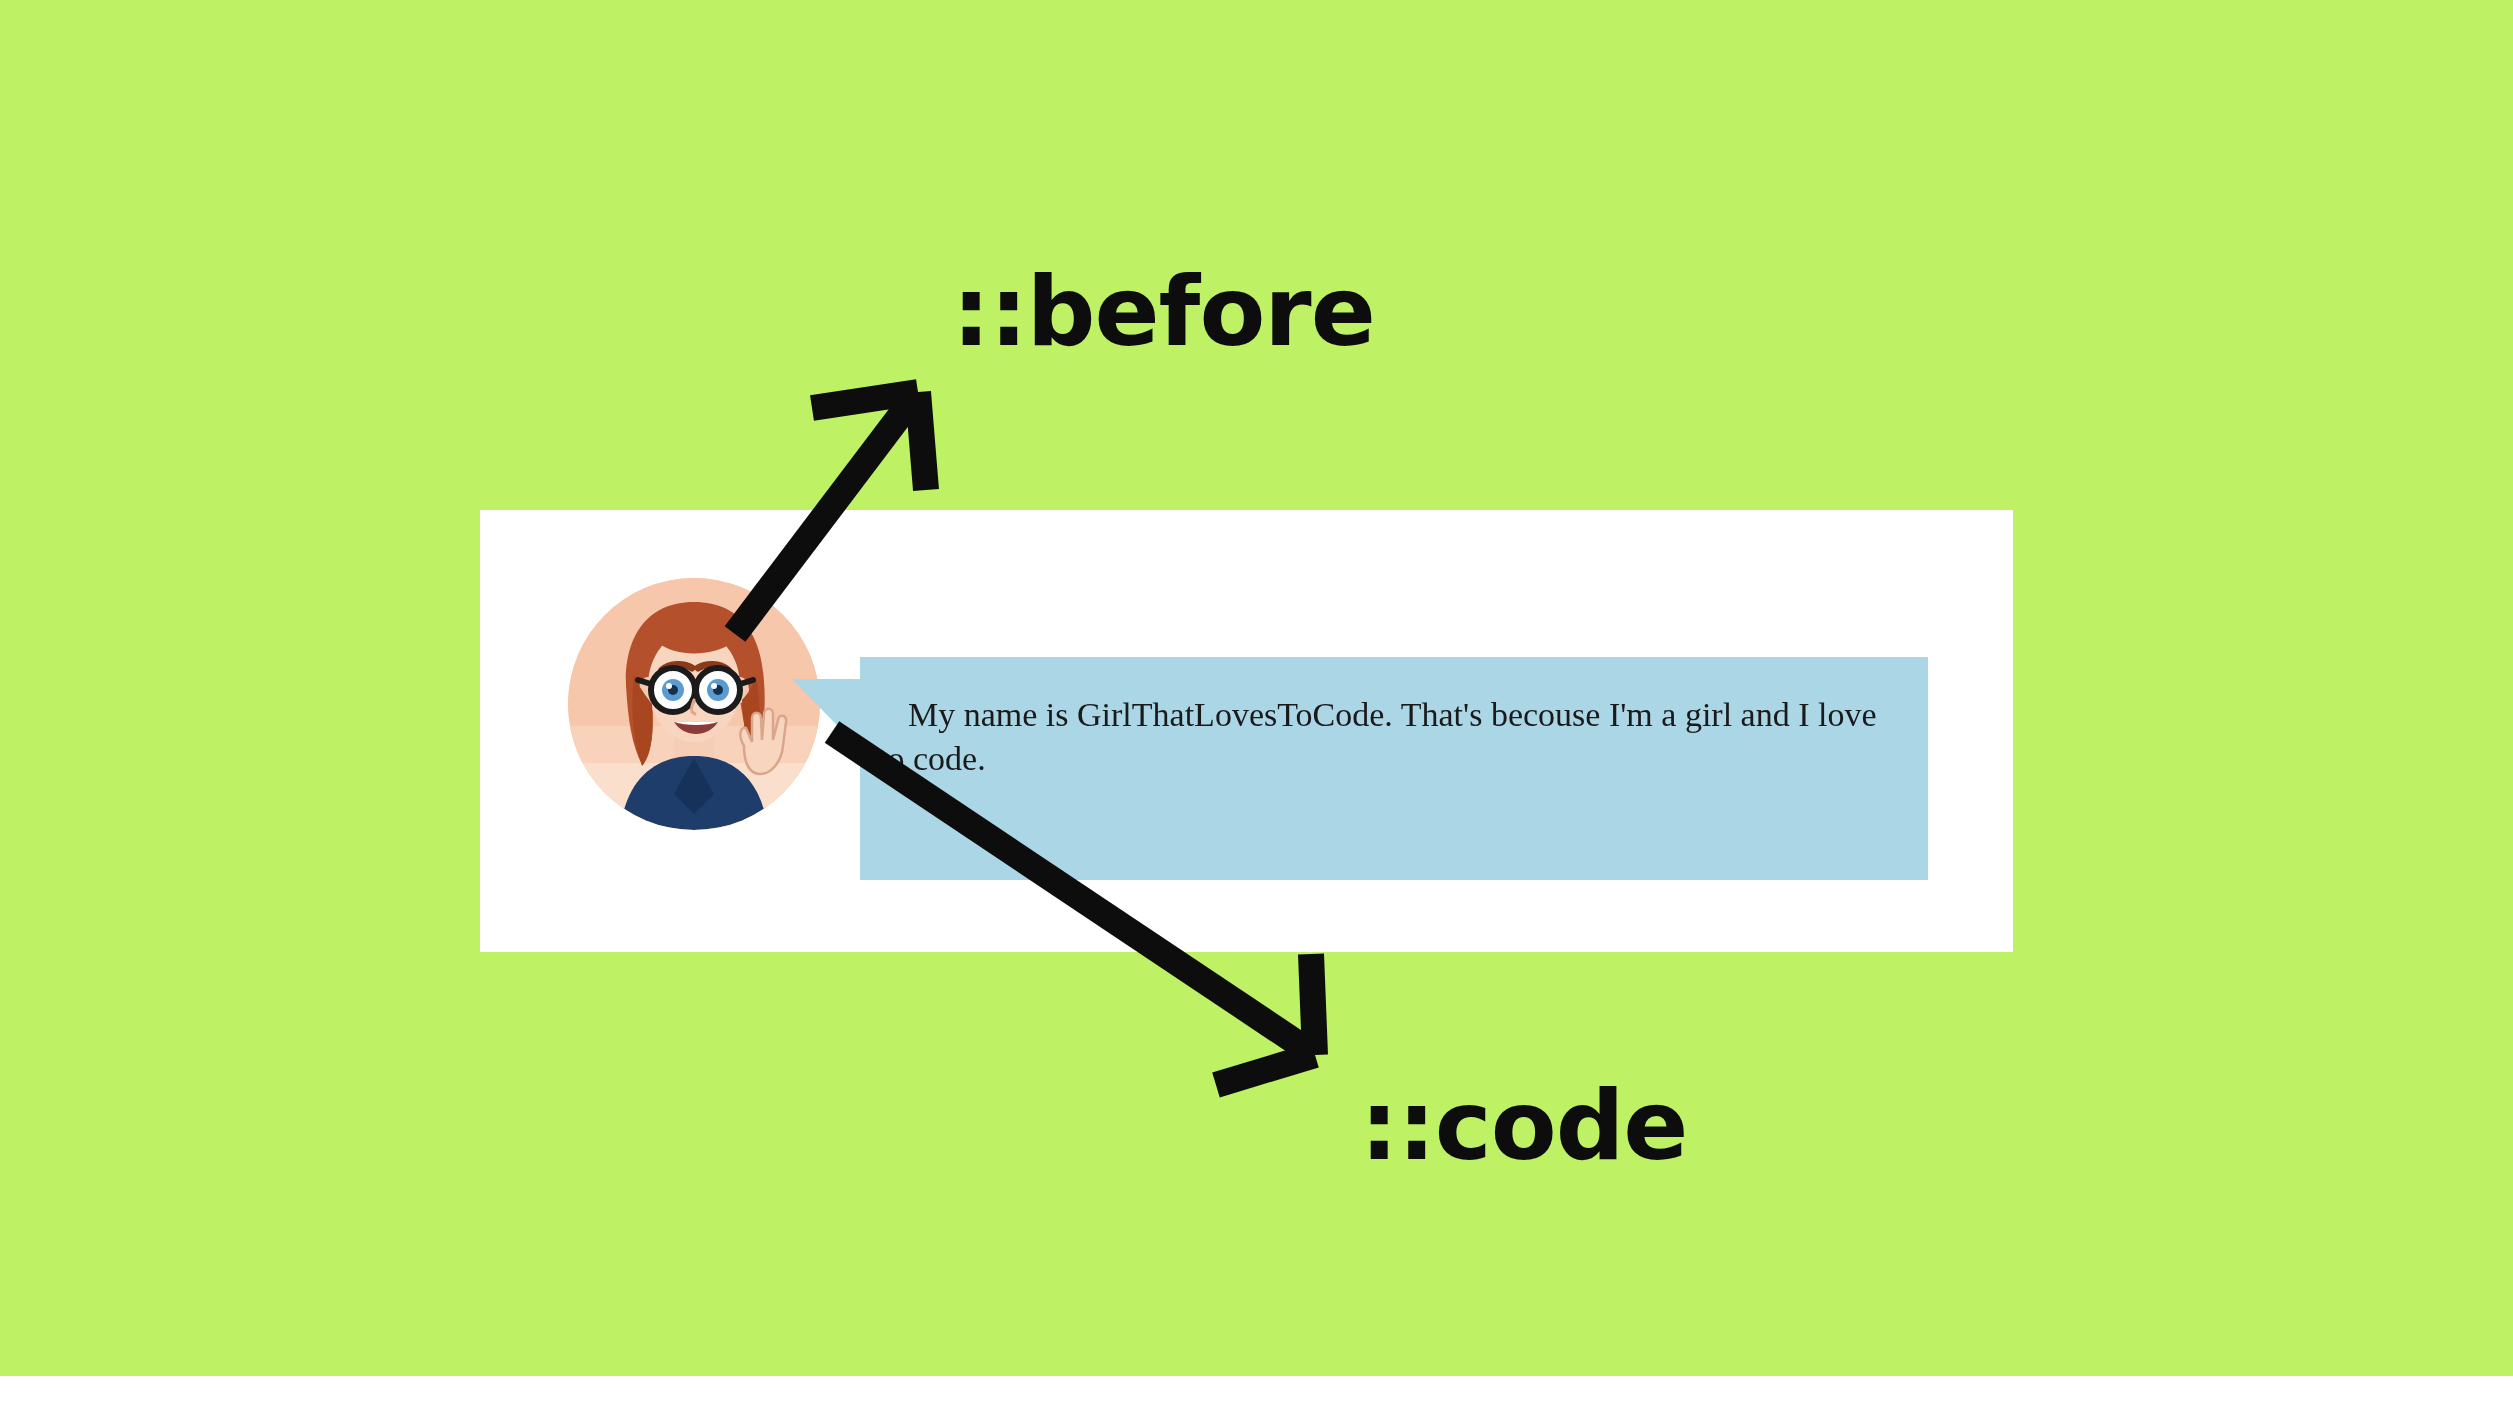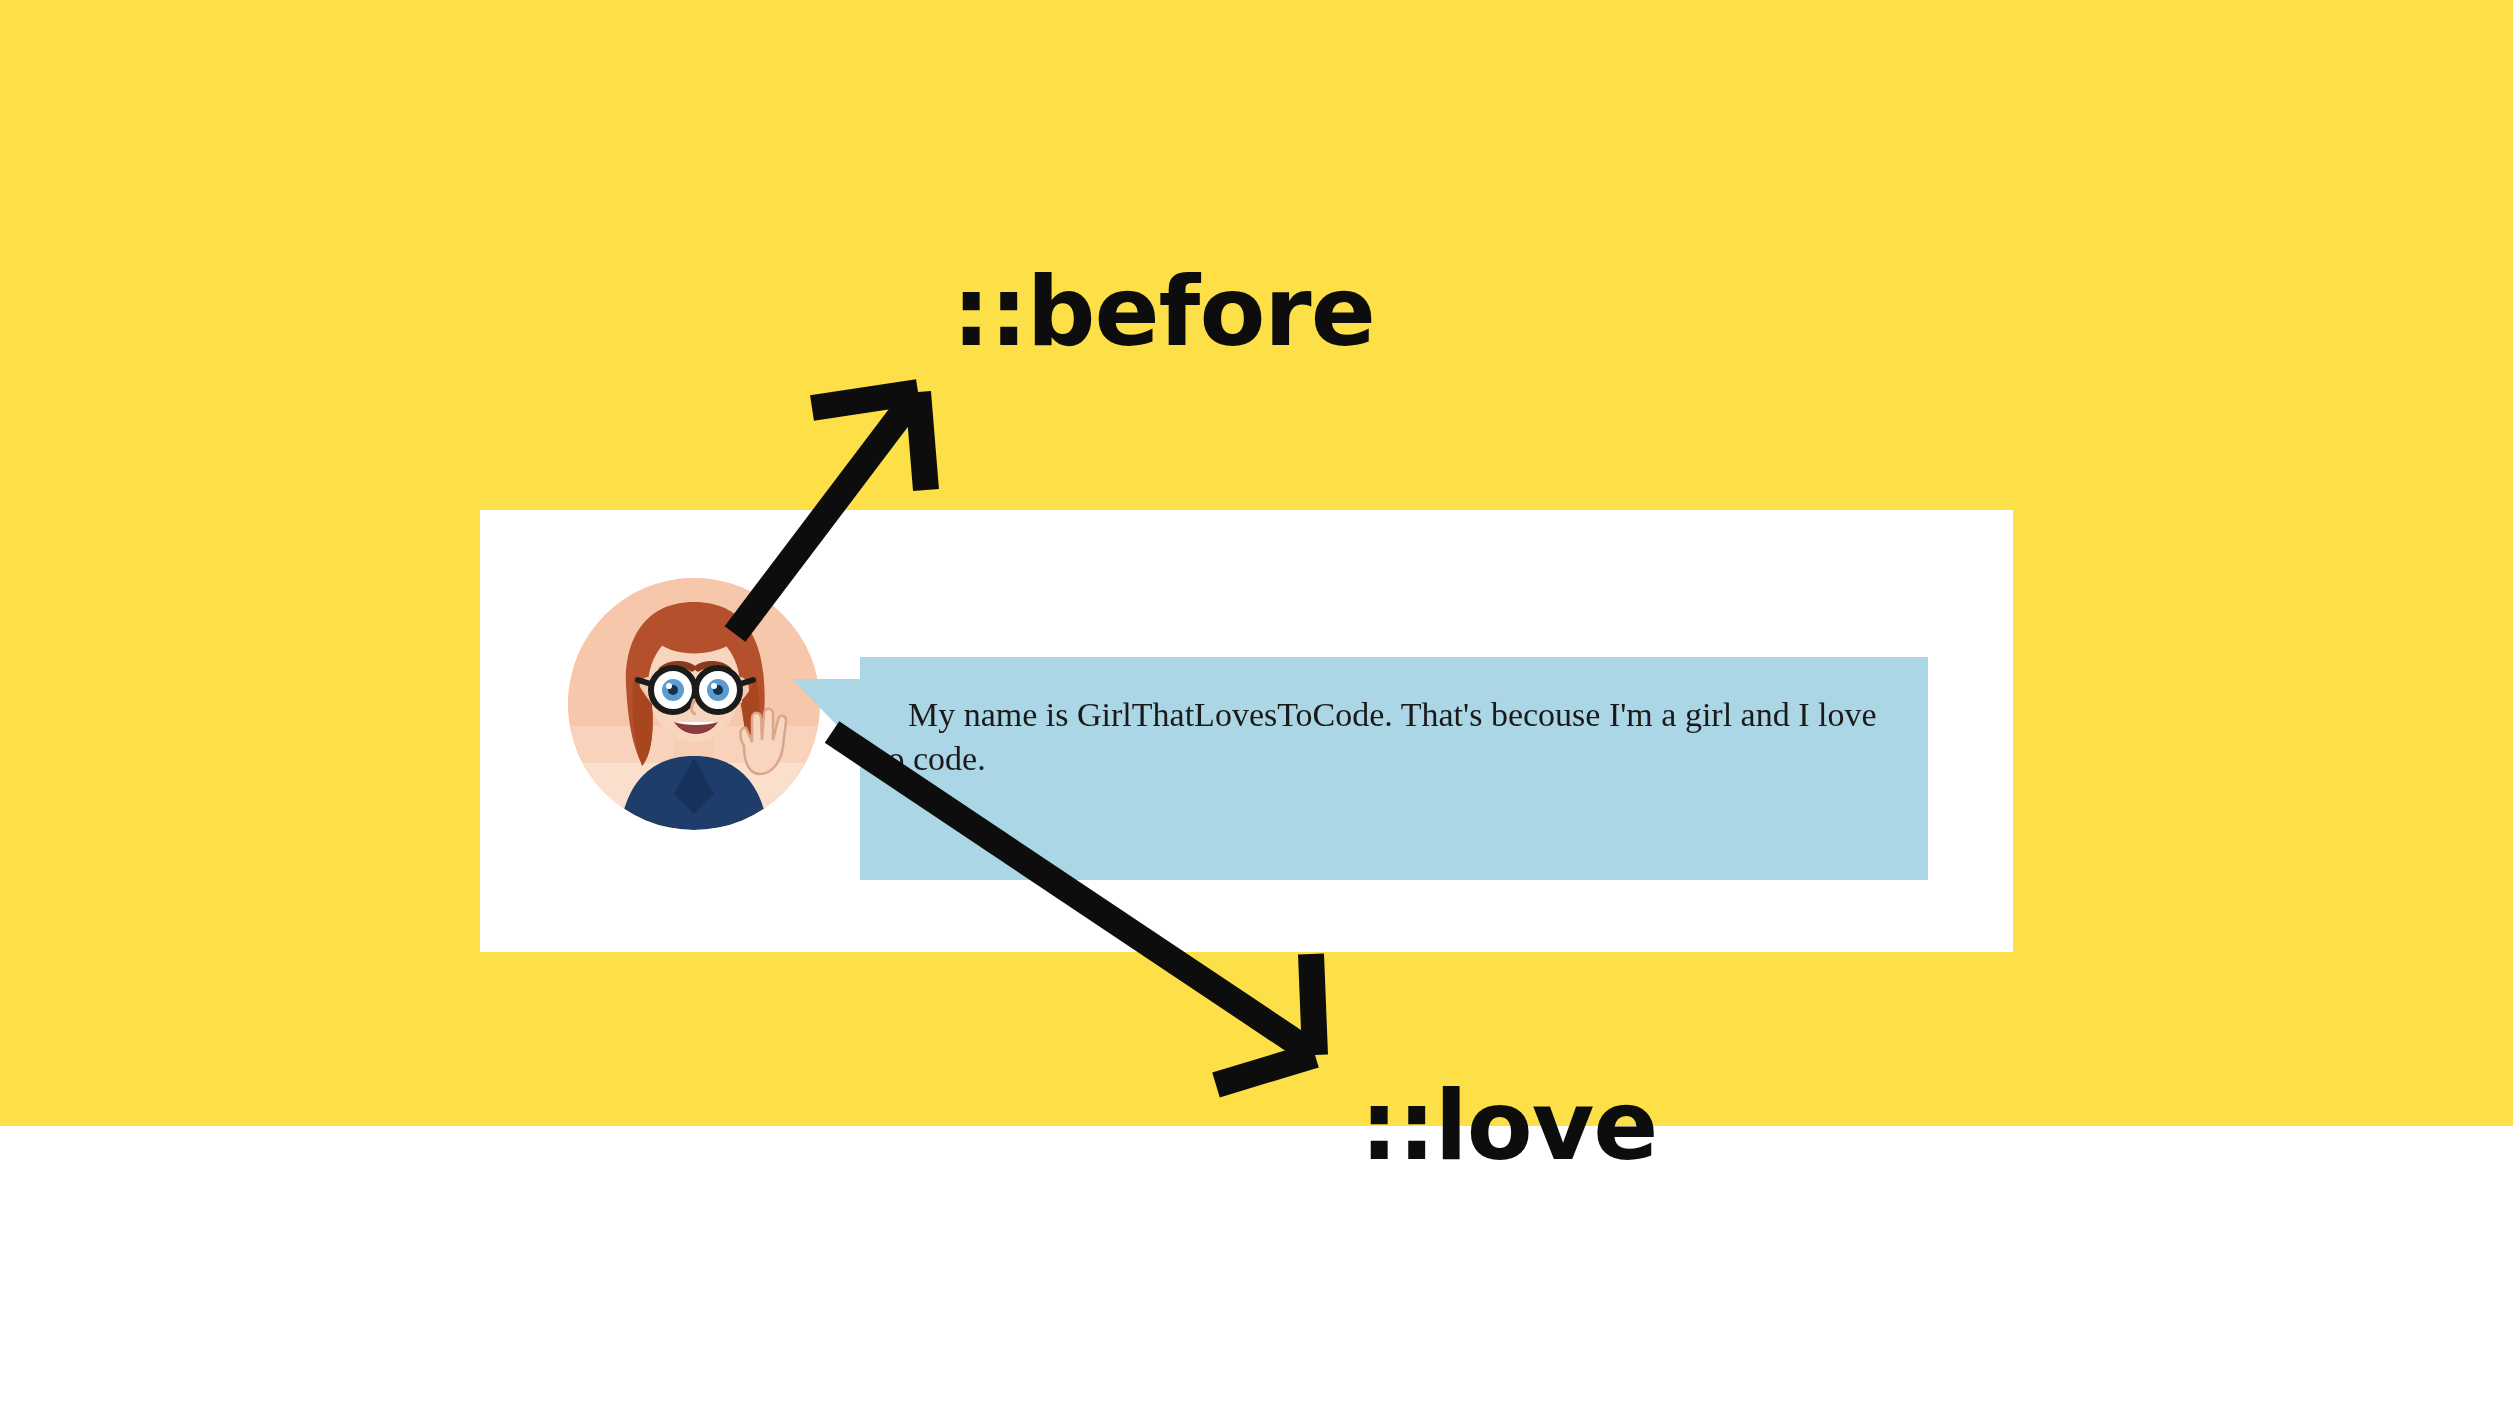--- a/index.html
+++ b/index.html
@@ -8,22 +8,22 @@
   }
   body {
     width: 2513px;
     height: 1405px;
     overflow: hidden;
     font-family: "Liberation Sans", sans-serif;
   }
   #stage {
     position: relative;
     width: 2513px;
-    height: 1126px;
-    background: #fde047;
+    height: 1376px;
+    background: #bef264;
   }
 
   
   .pseudo-label {
     position: absolute;
     font-family: "DejaVu Sans", sans-serif;
     font-weight: bold;
     color: #0d0d0d;
     letter-spacing: -1px;
     white-space: nowrap;
@@ -170,21 +170,21 @@
       </svg>
     </div>
 
     <div id="speech-bubble">
       <p id="bubble-text">My name is GirlThatLovesToCode. That's becouse I'm a girl and I love to code.</p>
     </div>
     <div id="bubble-tail"></div>
 
   </div>
 
-  <div id="label-after" class="pseudo-label">::love</div>
+  <div id="label-after" class="pseudo-label">::code</div>
 
   <svg id="arrows" viewBox="0 0 2513 1405" xmlns="http://www.w3.org/2000/svg">
 
     <g>
       <path d="M735 634 L 918 392" stroke="#0d0d0d" stroke-width="26" fill="none"></path>
       <path d="M918 392 L 812 408" stroke="#0d0d0d" stroke-width="26" fill="none"></path>
       <path d="M918 392 L 926 490" stroke="#0d0d0d" stroke-width="26" fill="none"></path>
     </g>
 
     <g>

